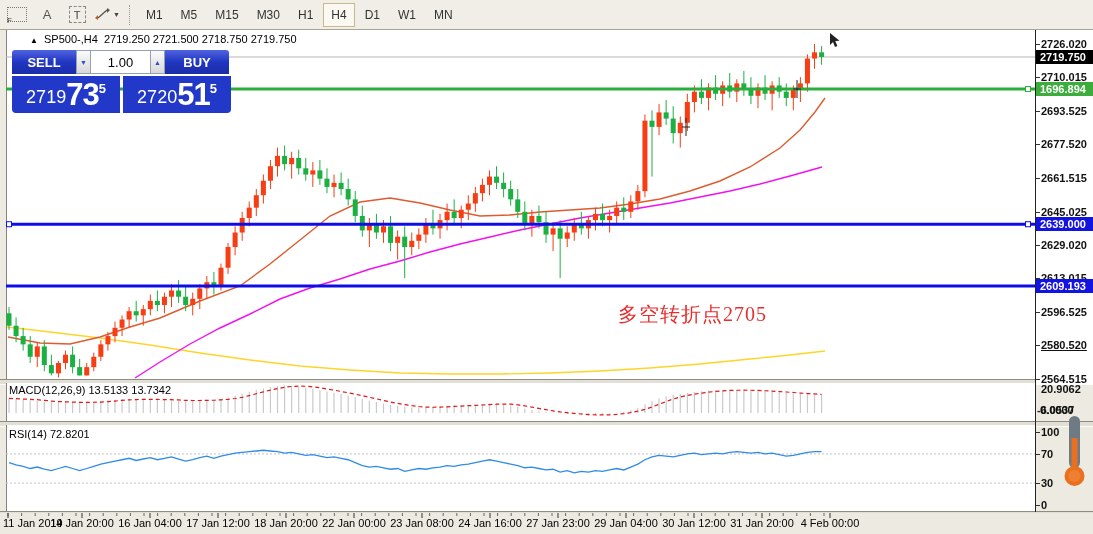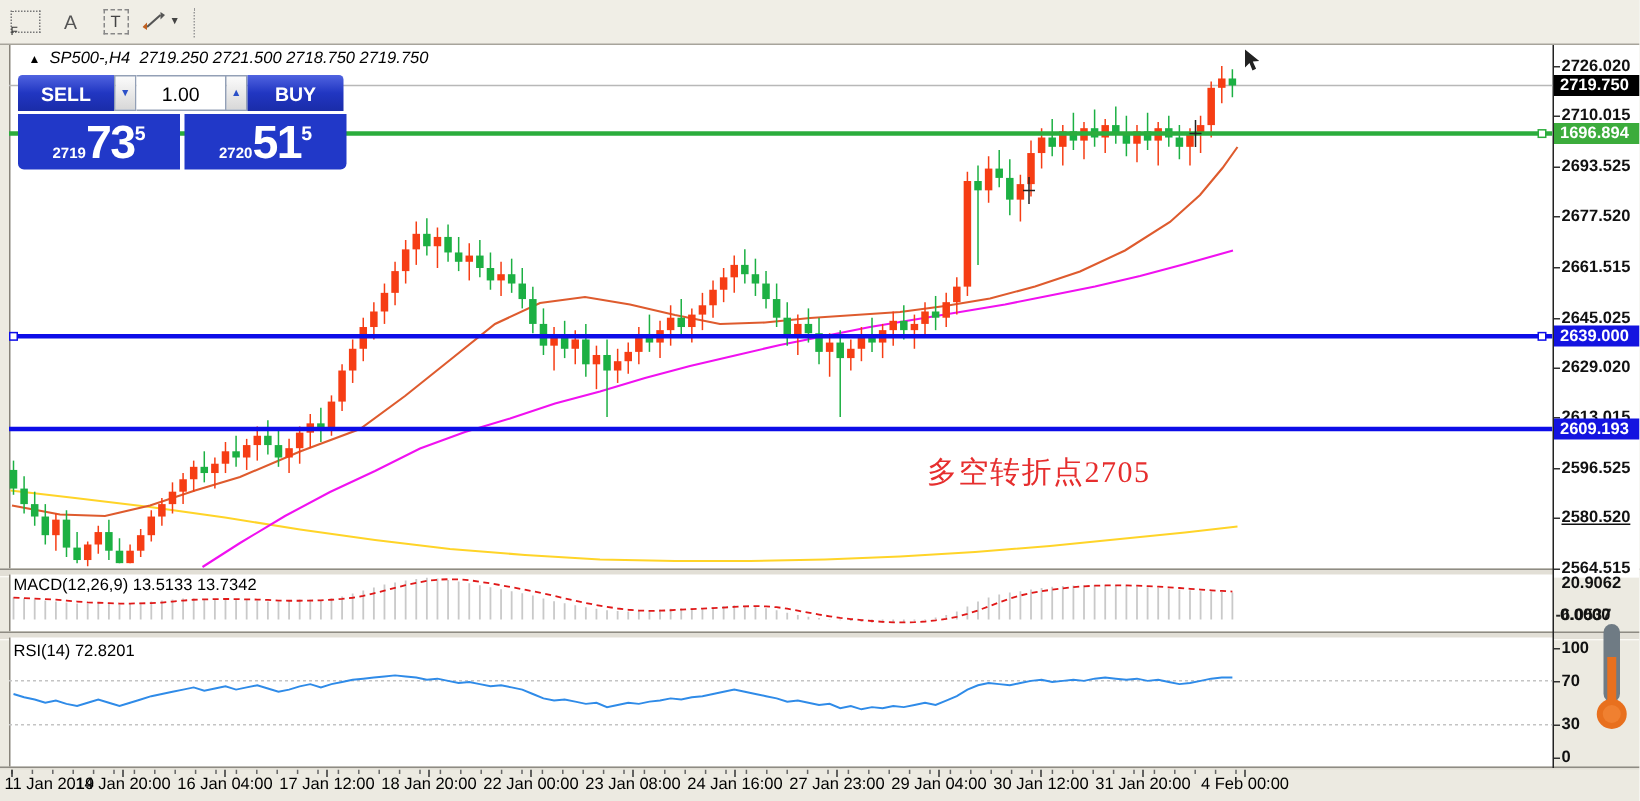--- a/index.html
+++ b/index.html
@@ -18,36 +18,36 @@
   
   #chartbg{position:absolute;left:6px;top:30px;width:1029px;height:349px;background:#fff;border-left:1px solid #87837A;}
   #macdbg{position:absolute;left:6px;top:383px;width:1029px;height:38px;background:#fff;border-left:1px solid #87837A;}
   #rsibg{position:absolute;left:6px;top:425px;width:1029px;height:87px;background:#fff;border-left:1px solid #87837A;}
   .divider{position:absolute;left:0;width:1093px;height:4px;background:#E2DFD6;border-top:1px solid #8E8B83;border-bottom:1px solid #FBFAF5;}
   #vline{position:absolute;left:1035px;top:30px;width:1px;height:482px;background:#222;}
   #rightcol{position:absolute;left:1036px;top:30px;width:57px;height:355px;background:#fff;}
   .axlabel{position:absolute;left:5px;font-size:11px;font-weight:bold;color:#111;white-space:nowrap;}
   .axtick{position:absolute;left:0;width:4px;height:1px;background:#333;}
   .tag{position:absolute;left:0;width:57px;height:14px;color:#fff;font-size:11px;font-weight:bold;line-height:14px;padding-left:4px;box-sizing:border-box;}
-  #title{position:absolute;left:19px;top:33px;font-size:11px;color:#000;z-index:4;font-style:italic;}
+  #title{position:absolute;left:30px;top:33px;font-size:11px;color:#000;z-index:4;}
   #title .arr{font-size:8px;margin-right:3px;}
   .indlabel{position:absolute;font-size:11px;color:#000;z-index:4;}
   
   #trade{position:absolute;left:12px;top:50px;width:219px;z-index:6;}
   .trow1{display:flex;height:24px;}
   .bluebtn{background:linear-gradient(#5063E0,#2136C2 50%,#1A2CA8);color:#fff;font-size:13px;font-weight:bold;display:flex;align-items:center;justify-content:center;width:64px;}
   .sellb{border-radius:3px 0 0 0;}
   .buyb{border-radius:0 3px 0 0;}
   .spinbtn{width:15px;background:linear-gradient(#FBFBFB,#D8D8D8);border:1px solid #93A0B6;display:flex;align-items:center;justify-content:center;color:#2B50C8;font-size:7px;box-sizing:border-box;}
   .vol{width:59px;background:#fff;border-top:1px solid #93A0B6;border-bottom:1px solid #93A0B6;display:flex;align-items:center;justify-content:center;font-size:13px;color:#000;box-sizing:border-box;}
   .trow2{display:flex;height:37px;margin-top:2px;}
   .pricebox{flex:1;background:#2138C8;color:#fff;display:flex;align-items:baseline;justify-content:center;padding-top:2px;}
   .pricebox.l{margin-right:3px;border-radius:0 0 0 4px;}
   .pricebox.r{border-radius:0 0 4px 0;}
-  .pp-small{font-size:10px;font-weight:bold;align-self:flex-end;margin-bottom:5px;text-align:center;}
+  .pp-small{font-size:18px;font-weight:normal;align-self:flex-end;margin-bottom:5px;text-align:center;}
   .pp-big{font-size:31px;font-weight:bold;letter-spacing:-1px;line-height:34px;}
   .pp-sup{font-size:13px;font-weight:bold;position:relative;top:-12px;}
   #annotation{position:absolute;left:618px;top:301px;font-size:20px;color:#E62E2E;z-index:5;font-family:"Liberation Serif",serif;letter-spacing:1px;}
   #timeaxis{position:absolute;left:0;top:513px;width:1093px;height:21px;}
   .tlabel{position:absolute;top:4px;font-size:11px;color:#000;white-space:nowrap;}
   #thermo{position:absolute;left:1060px;top:414px;z-index:9;}
 </style>
 </head>
 <body>
 
@@ -65,20 +65,31 @@
   </div>
   <div class="tb-btn">
     <svg width="15" height="15">
       <line x1="3" y1="11" x2="12" y2="3" stroke="#555" stroke-width="1.4"></line>
       <path d="M12,1 l3,2 -3,3 z" fill="#555"></path>
       <path d="M3,13 l-3,-2 3,-3 z" fill="#C06020"></path>
     </svg>
     <span class="caret">▼</span>
   </div>
   <div class="tb-sep"></div>
+  <div id="tfgroup" style="display:flex;">
+      <div class="tf">M1</div>
+      <div class="tf">M5</div>
+      <div class="tf">M15</div>
+      <div class="tf">M30</div>
+      <div class="tf">H1</div>
+      <div class="tf active">H4</div>
+      <div class="tf">D1</div>
+      <div class="tf">W1</div>
+      <div class="tf">MN</div>
+    </div>
 </div>
 
 <div id="chartbg"></div>
 <div class="divider" style="top:379px;"></div>
 <div id="macdbg"></div>
 <div class="divider" style="top:421px;"></div>
 <div id="rsibg"></div>
 <div class="divider" style="top:511px;height:1px;border-bottom:none;"></div>
 <div id="rightcol">
     <div class="axlabel" style="top: 8px;">2726.020</div>

